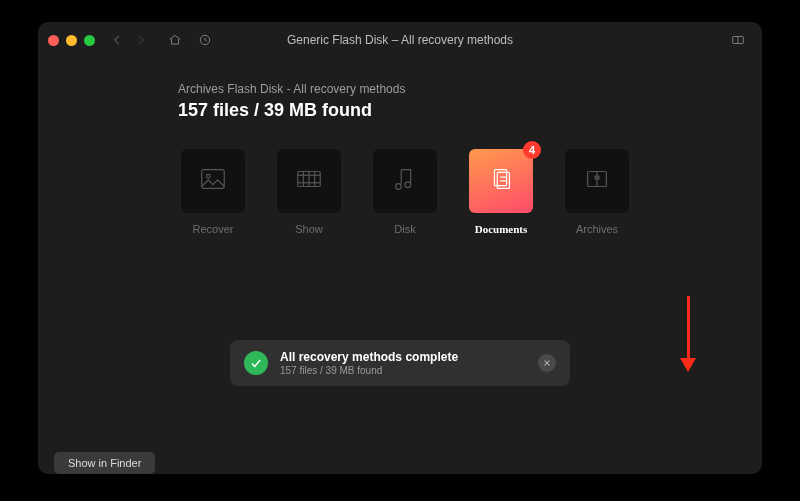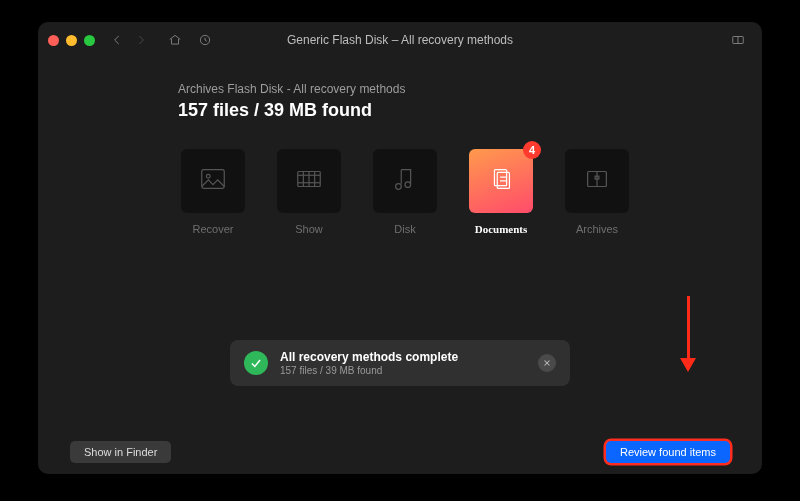--- a/index.html
+++ b/index.html
@@ -34,21 +34,21 @@
   .catlabel { margin-top:10px; font-size:11px; color:#6f6f6f; }
   .cat.active .catlabel { color:#fff; font-weight:600;font-family:Liberation Serif, serif; }
   
   .toast { position:absolute; left:50%; transform:translateX(-50%); bottom:44px; width:340px; background:#303030; border-radius:8px; padding:10px 14px; display:flex; align-items:center; gap:12px; }
   .check { width:24px; height:24px; border-radius:50%; background:#2fb85a; display:flex; align-items:center; justify-content:center; flex-shrink:0;}
   .check svg { width:14px; height:14px; stroke:#fff; stroke-width:2.5; fill:none; }
   .toast-text .t1 { font-size:12px; color:#fff; font-weight:600; }
   .toast-text .t2 { font-size:10px; color:#9a9a9a; margin-top:1px;}
   .toast-x { margin-left:auto; width:18px; height:18px; border-radius:50%; background:#4a4a4a; color:#bbb; display:flex; align-items:center; justify-content:center; font-size:11px; cursor:pointer;}
   
-  .footer { height: 44px; display:flex; align-items:center; padding: 0 32px; gap:8px;}
+  .footer { height: 44px; display:flex; align-items:flex-end; padding: 0 16px; gap:8px;}
   .pill { background:#3a3a3a; color:#ddd; font-size:11px; padding:5px 14px; border-radius:5px; cursor:pointer; border:none;}
   .spacer-f { flex:1; }
   .primary { background:#0a66ff; color:#fff; box-shadow: 0 0 0 2.5px #ff2d1f; }
   
   .arrow-anno { position:absolute; right:66px; bottom:58px; width:14px; height:76px; pointer-events:none;}
   .arrow-anno .shaft { position:absolute; left:5px; top:0; width:3px; height:62px; background:#ff2a18;}
   .arrow-anno .head { position:absolute; left:-2px; bottom:0; width:0; height:0; border-left:8px solid transparent; border-right:8px solid transparent; border-top:14px solid #ff2a18;}
 </style>
 </head>
 <body>
@@ -190,15 +190,14 @@
 
     <div class="arrow-anno">
       <div class="shaft"></div>
         <div class="head"></div>
     </div>
   </div>
 
   <div class="footer">
     <button class="pill">Show in Finder</button>
     <div class="spacer-f"></div>
-    <button class="pill primary">Review found items</button>
   </div>
 </div>
 
 </body></html>

